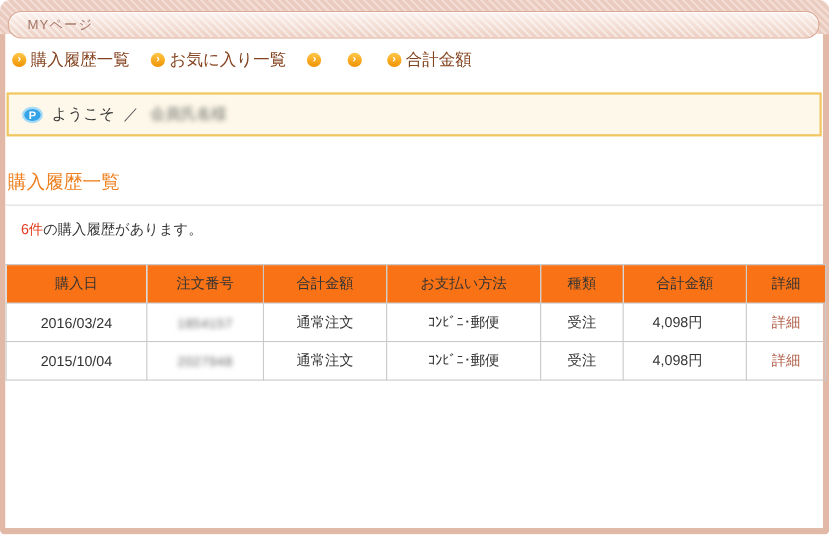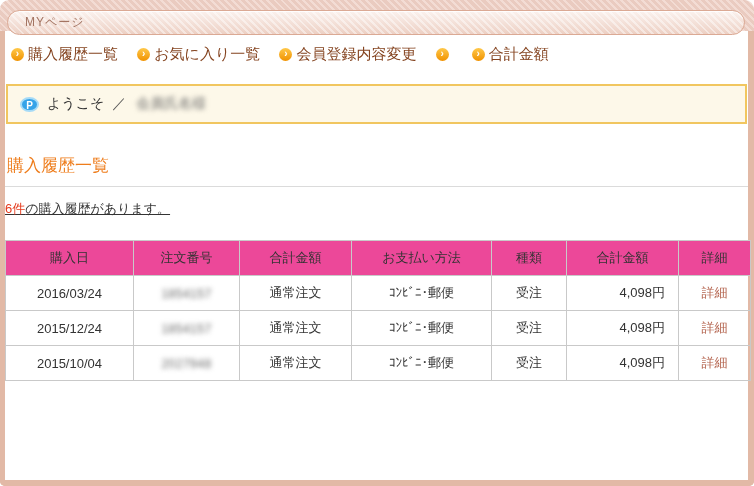--- a/index.html
+++ b/index.html
@@ -60,32 +60,32 @@
   }
   .slash { margin:0 10px 0 8px; color:#555; }
   .blurred { filter:blur(2.6px); color:#666; }
 
   
   h2 {
     margin:30px 0 0; padding:0 0 9px 2px;
     font-size:17px; font-weight:normal; color:#EE7D1C;
     border-bottom:1px solid #DBDBDB;
   }
-  .count { margin:13px 0 0; padding-left:0; font-size:13px;text-decoration:underline; }
+  .count { margin:13px 0 0; padding-left:14px; font-size:13px; }
   .count .num { color:#E5391B; }
 
   
   table { margin-top:22px; width:745px; border-collapse:collapse; table-layout:fixed; }
   th, td {
     border:1px solid #C9C9C9; height:35px;
     font-size:13px; text-align:center; color:#333; font-weight:normal;
     overflow:hidden;
   }
-  thead th { background:#ec4899; }
-  td.amount { text-align:right; padding-right:13px; }
+  thead th { background:#f97316; }
+  td.amount { text-align:center; padding-right:13px; }
   .order-blur { font-size:12px; letter-spacing:.5px; }
   a.detail { color:#B2604A; text-decoration:none; cursor:pointer; }
 </style>
 </head>
 <body>
 
 <div class="page">
 
   <div class="topbar">
     <div class="pill">
@@ -99,21 +99,20 @@
       <a class="menu-item">
           <span class="bullet">›</span>
           <span>購入履歴一覧</span>
         </a>
       <a class="menu-item">
           <span class="bullet">›</span>
           <span>お気に入り一覧</span>
         </a>
       <a class="menu-item">
           <span class="bullet">›</span>
-          <span>会員登録内容変更</span>
         </a>
       <a class="menu-item">
           <span class="bullet">›</span>
         </a>
       <a class="menu-item">
           <span class="bullet">›</span>
           <span>合計金額</span>
         </a>
     </nav>
 
@@ -153,29 +152,20 @@
         <tr>
           <td>2016/03/24</td>
           <td><span class="blurred order-blur">1854157</span></td>
           <td>通常注文</td>
           <td>ｺﾝﾋﾞﾆ･郵便</td>
           <td>受注</td>
           <td class="amount">4,098円</td>
           <td><a class="detail">詳細</a></td>
         </tr>
         <tr>
-          <td>2015/12/24</td>
-          <td><span class="blurred order-blur">1854157</span></td>
-          <td>通常注文</td>
-          <td>ｺﾝﾋﾞﾆ･郵便</td>
-          <td>受注</td>
-          <td class="amount">4,098円</td>
-          <td><a class="detail">詳細</a></td>
-        </tr>
-        <tr>
           <td>2015/10/04</td>
           <td><span class="blurred order-blur">2027948</span></td>
           <td>通常注文</td>
           <td>ｺﾝﾋﾞﾆ･郵便</td>
           <td>受注</td>
           <td class="amount">4,098円</td>
           <td><a class="detail">詳細</a></td>
         </tr>
       </tbody>
     </table>

